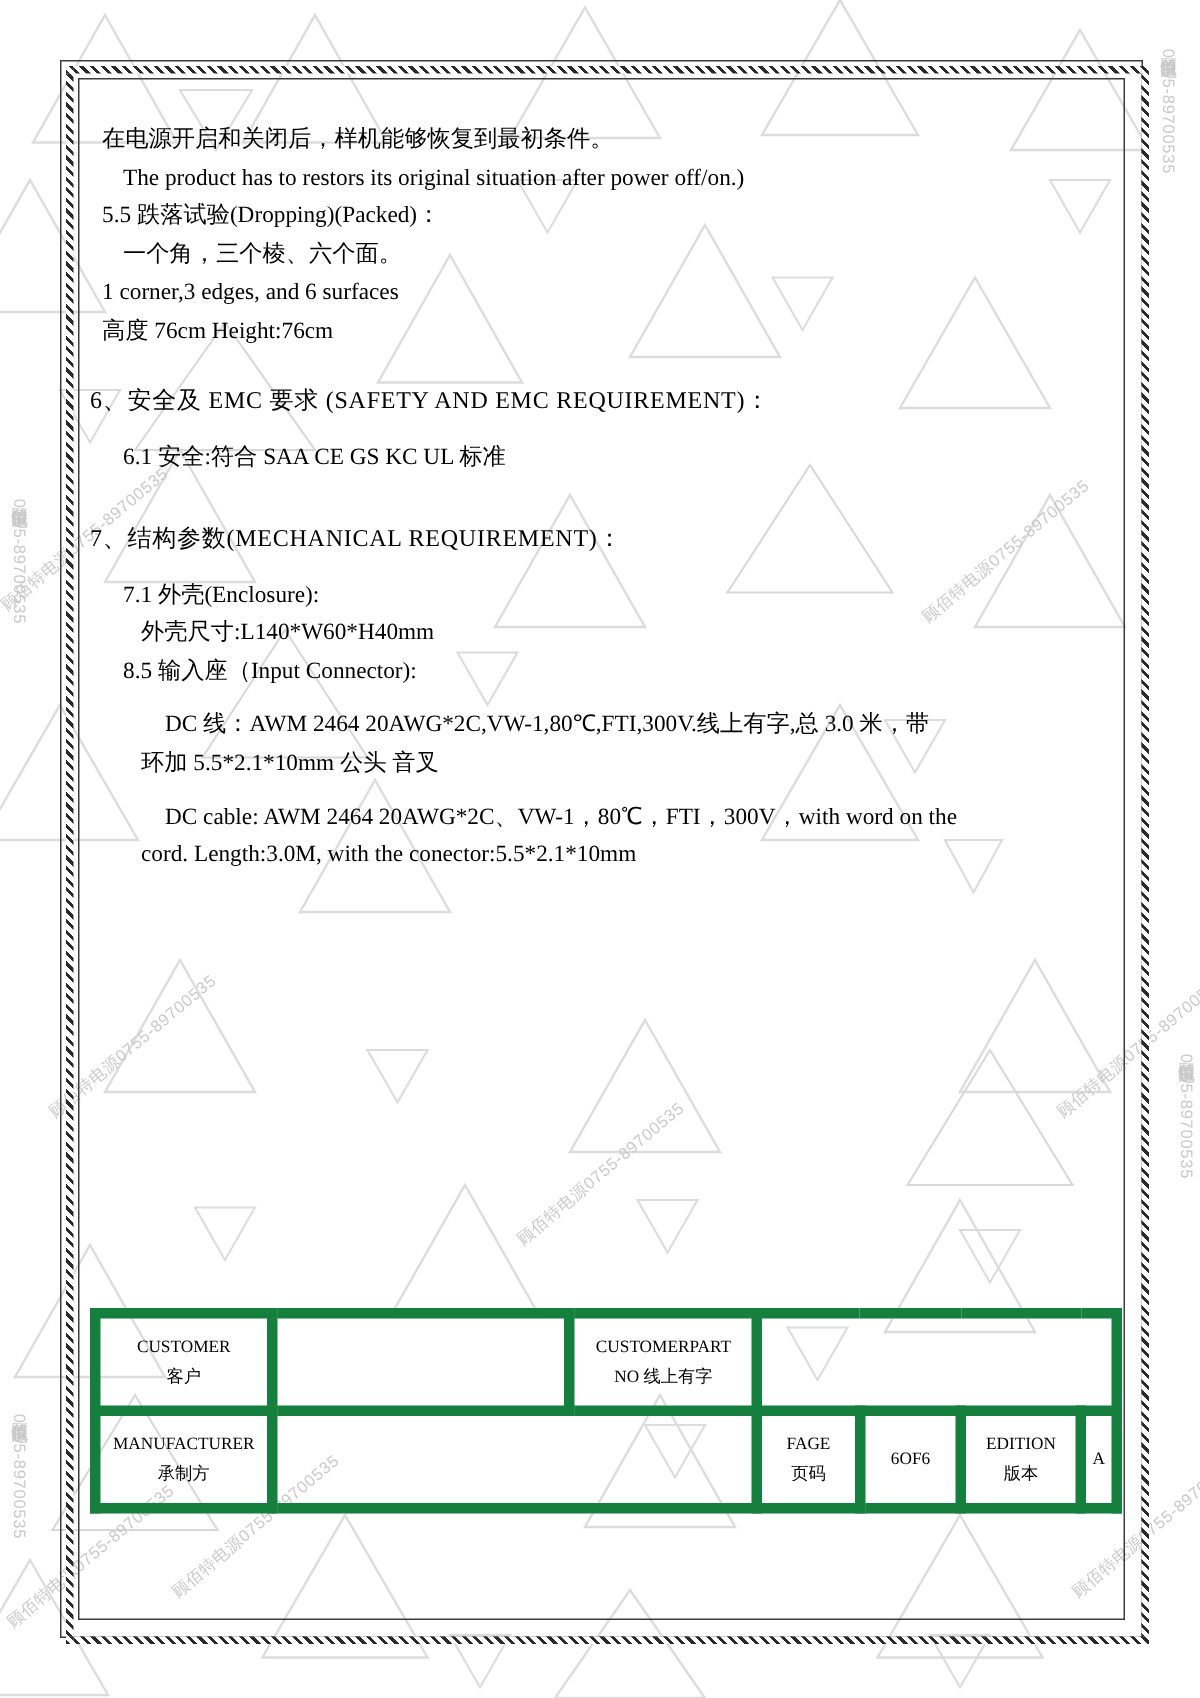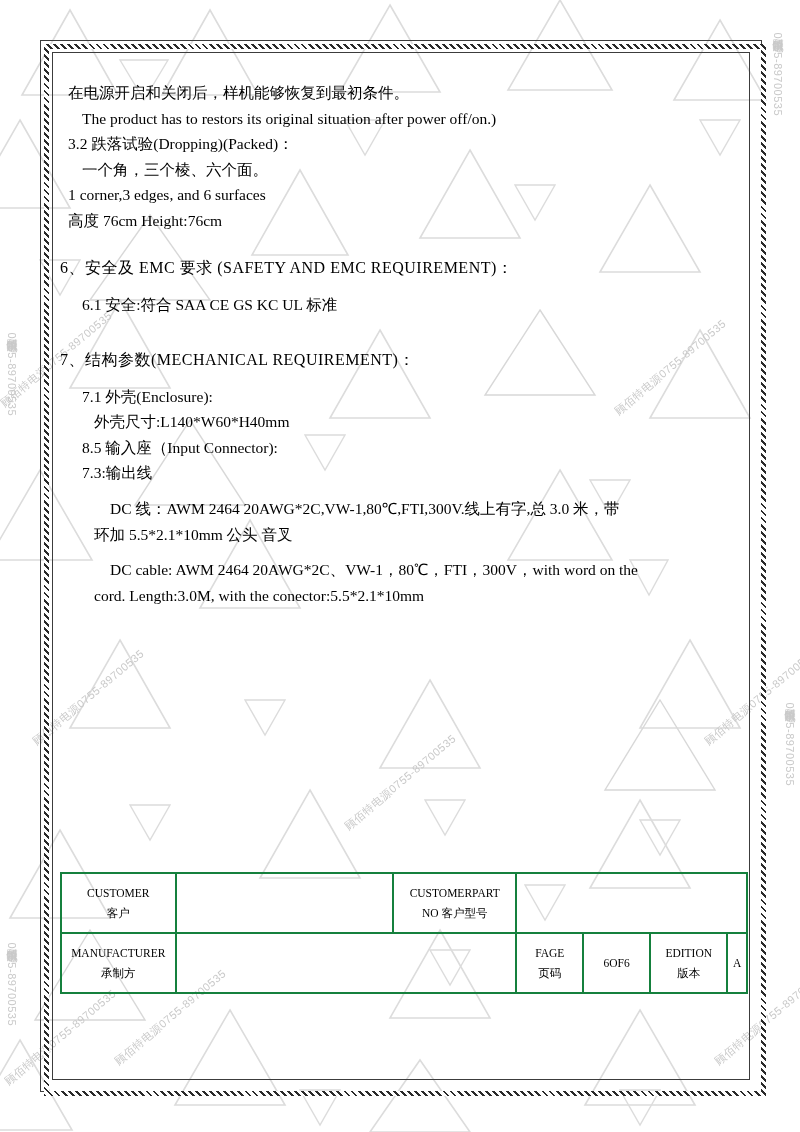--- a/index.html
+++ b/index.html
@@ -98,21 +98,21 @@
   .footer-table {
     position: absolute;
     left: 60px;
     top: 872px;
     width: 688px;
     border-collapse: collapse;
     z-index: 2;
     font-family: "Liberation Serif", serif;
   }
   .footer-table td {
-    border: 2px solid #15803d;
+    border: 7px solid #15803d;
     text-align: center;
     vertical-align: middle;
     font-size: 11.5px;
     padding: 3px 2px;
   }
   .ft-r1 td { height: 52px; }
   .ft-r2 td { height: 52px; }
   .twoline { line-height: 1.75; }
   .edge-col { width: 14px; font-size: 11px; }
 </style>
@@ -193,39 +193,38 @@
   </div>
 
   <div class="border-outer"></div>
   <div class="border-hatch"></div>
   <div class="border-inner"></div>
 
   <div class="content">
 
     <p class="l1">在电源开启和关闭后，样机能够恢复到最初条件。</p>
     <p class="l2">The product has to restors its original situation after power off/on.)</p>
-    <p class="l1">3.2 跌落试验(Dropping)(Packed)：</p>
+    <p class="l1">5.5 跌落试验(Dropping)(Packed)：</p>
     <p class="l2">一个角，三个棱、六个面。</p>
     <p class="l1">1 corner,3 edges, and 6 surfaces</p>
     <p class="l1">高度 76cm    Height:76cm</p>
 
     <div class="gap-md"></div>
 
     <p class="sec-head">6、安全及 EMC 要求 (SAFETY AND EMC REQUIREMENT)：</p>
     <div class="gap-sm"></div>
     <p class="l2">6.1 安全:符合 SAA     CE   GS   KC   UL 标准</p>
 
     <div class="gap-lg"></div>
 
     <p class="sec-head">7、结构参数(MECHANICAL REQUIREMENT)：</p>
     <div class="gap-sm"></div>
     <p class="l2">7.1 外壳(Enclosure):</p>
     <p class="l3">外壳尺寸:L140*W60*H40mm</p>
     <p class="l2">8.5 输入座（Input Connector):</p>
-    <p class="l2">7.3:输出线</p>
     <div class="gap-sm"></div>
     <p class="l4">DC 线：AWM   2464   20AWG*2C,VW-1,80℃,FTI,300V.线上有字,总 3.0 米，带</p>
     <p class="l3">环加 5.5*2.1*10mm 公头 音叉</p>
     <div class="gap-sm"></div>
     <p class="l4">DC cable: AWM 2464   20AWG*2C、VW-1，80℃，FTI，300V，with word on the</p>
     <p class="l3">cord. Length:3.0M, with the conector:5.5*2.1*10mm</p>
   </div>
 
   <table class="footer-table">
     <tbody>
@@ -233,21 +232,21 @@
       <td style="width:110px">
         <div class="twoline">
           <div>CUSTOMER</div>
           <div>客户</div>
         </div>
       </td>
       <td style="width:232px"></td>
       <td style="width:120px">
         <div class="twoline">
           <div>CUSTOMERPART</div>
-          <div>NO 客户型号</div>
+          <div>NO 线上有字</div>
         </div>
       </td>
       <td colspan="4"></td>
     </tr>
     <tr class="ft-r2">
       <td>
         <div class="twoline">
           <div>MANUFACTURER</div>
           <div>承制方</div>
         </div>

